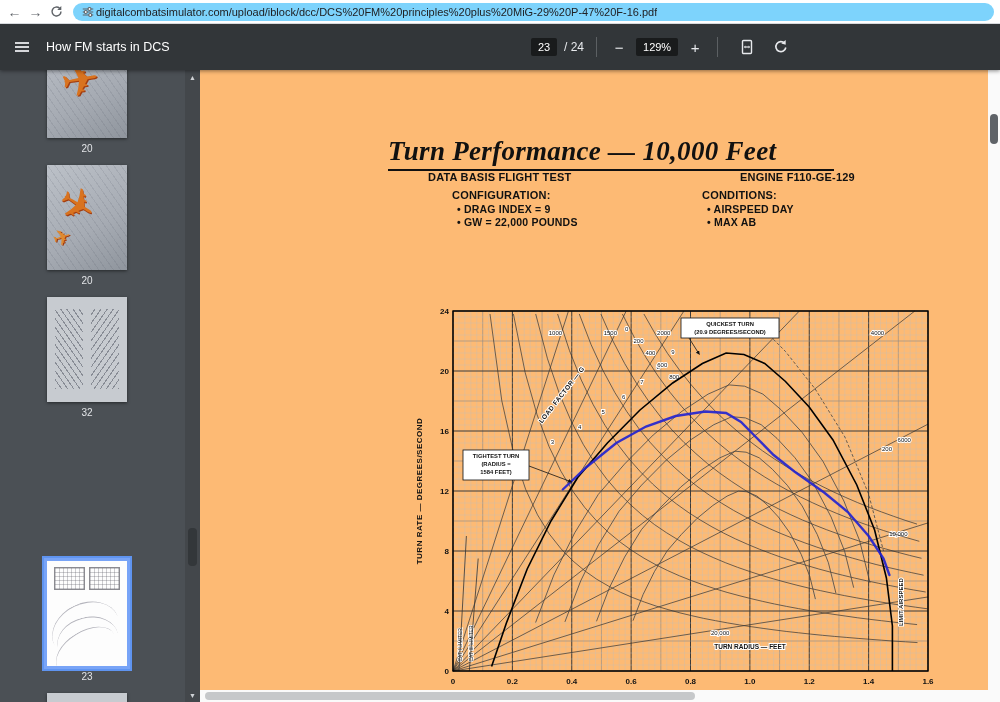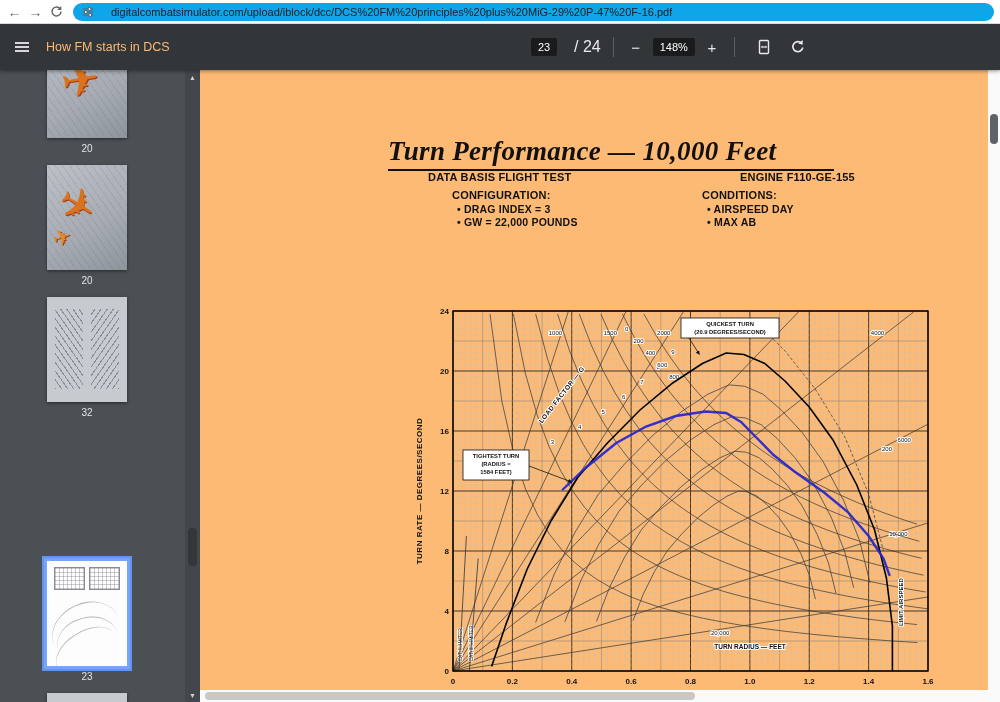--- a/index.html
+++ b/index.html
@@ -4,34 +4,34 @@
 <style>
   *{box-sizing:border-box;margin:0;padding:0}
   html,body{width:1000px;height:702px}
   body{position:relative;overflow:hidden;font-family:"Liberation Sans",sans-serif;background:#525659}
 
   
   #browser-bar{position:absolute;left:0;top:0;width:1000px;height:24px;background:#fff;
     border-bottom:1px solid #d7dade;display:flex;align-items:center;padding-left:4px;z-index:30}
   .nav-btn{width:21px;height:21px;display:flex;align-items:center;justify-content:center;
     color:#5f6368;font-size:14px;cursor:pointer;flex:0 0 auto}
-  #addr{flex:1;height:18px;margin:0 6px 0 6px;background:#0ea5e9;border-radius:9px;
-    display:flex;align-items:center;padding:0 9px;gap:17px;overflow:hidden}
+  #addr{flex:1;height:18px;margin:0 6px 0 6px;background:#7dd3fc;border-radius:9px;
+    display:flex;align-items:center;padding:0 9px;gap:2px;overflow:hidden}
   #url-text{font-size:11px;color:#202124;white-space:nowrap;overflow:hidden}
 
   
   #pdf-toolbar{position:absolute;left:0;top:24px;width:1000px;height:46px;background:#323639;
     display:flex;align-items:center;color:#e8eaed;z-index:29;box-shadow:0 1px 4px rgba(0,0,0,.45)}
   #menu-btn{margin-left:10px;padding:4px;cursor:pointer;display:flex}
-  #doc-title{margin-left:12px;font-size:12.5px;color:#fdba74}
+  #doc-title{margin-left:12px;font-size:12.5px;color:#ffffff}
   #tb-center{position:absolute;left:531px;top:0;height:46px;display:flex;align-items:center;font-size:12px}
   .dark-box{background:#191b1c;border-radius:2px;color:#fff;font-size:11px;
     display:flex;align-items:center;justify-content:center}
   #page-box{width:26px;height:18px;cursor:text}
-  #page-count{margin-left:17px;color:#e8eaed;font-size:16px}
+  #page-count{margin-left:7px;color:#e8eaed;font-size:12px}
   .tb-div{width:1px;height:20px;background:#5c6063;margin:0 12px}
   .zoom-btn{width:20px;height:20px;display:flex;align-items:center;justify-content:center;
     font-size:15px;color:#e8eaed;cursor:pointer}
   #zoom-box{padding:2px 7px;margin:0 7px;height:18px}
   .tb-icon{width:20px;height:20px;margin:0 7px;display:flex;align-items:center;justify-content:center;cursor:pointer}
 
   
   #sidebar{position:absolute;left:0;top:70px;width:200px;height:632px;background:#4b5055;overflow:hidden;z-index:10}
   .thumb{position:absolute;left:47px;width:80px;cursor:pointer}
   .timg{width:80px;height:105px;background:#c7cbd0;position:relative;overflow:hidden;
@@ -129,21 +129,21 @@
           <line x1="1" y1="12" x2="15" y2="12"></line>
         </g>
     </svg>
   </div>
   <div id="doc-title">How FM starts in DCS</div>
   <div id="tb-center">
     <div id="page-box" class="dark-box">23</div>
     <span id="page-count">/ 24</span>
     <div class="tb-div"></div>
     <div class="zoom-btn">−</div>
-    <div id="zoom-box" class="dark-box">148%</div>
+    <div id="zoom-box" class="dark-box">129%</div>
     <div class="zoom-btn">+</div>
     <div class="tb-div"></div>
     <div class="tb-icon">
       <svg width="16" height="16" viewBox="0 0 16 16">
         <rect x="3.5" y="1.5" width="9" height="13" rx="1" fill="none" stroke="#e8eaed" stroke-width="1.4"></rect>
         <line x1="6" y1="8" x2="10" y2="8" stroke="#e8eaed" stroke-width="1.2"></line>
         <polygon points="6.4,6.4 4.8,8 6.4,9.6" fill="#e8eaed"></polygon>
         <polygon points="9.6,6.4 11.2,8 9.6,9.6" fill="#e8eaed"></polygon>
       </svg>
     </div>
@@ -192,23 +192,23 @@
     <div class="sb-arrow">▲</div>
     <div id="sb-thumb"></div>
     <div class="sb-arrow down">▼</div>
   </div>
 </div>
 
 <div id="viewer">
   <div id="page">
     <div class="abs" id="fig-title">Turn Performance — 10,000 Feet</div>
     <div class="abs h11" style="left:228px;top:101px">DATA BASIS FLIGHT TEST</div>
-    <div class="abs h11" style="left:540px;top:101px">ENGINE F110-GE-155</div>
+    <div class="abs h11" style="left:540px;top:101px">ENGINE F110-GE-129</div>
     <div class="abs h11" style="left:252px;top:119px">CONFIGURATION:</div>
-    <div class="abs h10" style="left:257px;top:133px">• DRAG INDEX = 3</div>
+    <div class="abs h10" style="left:257px;top:133px">• DRAG INDEX = 9</div>
     <div class="abs h10" style="left:257px;top:146px">• GW = 22,000 POUNDS</div>
     <div class="abs h11" style="left:502px;top:119px">CONDITIONS:</div>
     <div class="abs h10" style="left:507px;top:133px">• AIRSPEED DAY</div>
     <div class="abs h10" style="left:507px;top:146px">• MAX AB</div>
     <svg id="em-chart" viewBox="0 0 530 400">
         <defs>
           <marker id="arr" viewBox="0 0 10 10" refX="9" refY="5" markerWidth="5" markerHeight="5" orient="auto">
             <path d="M0,0 L10,5 L0,10 z" fill="#111"></path>
           </marker>
         </defs>

